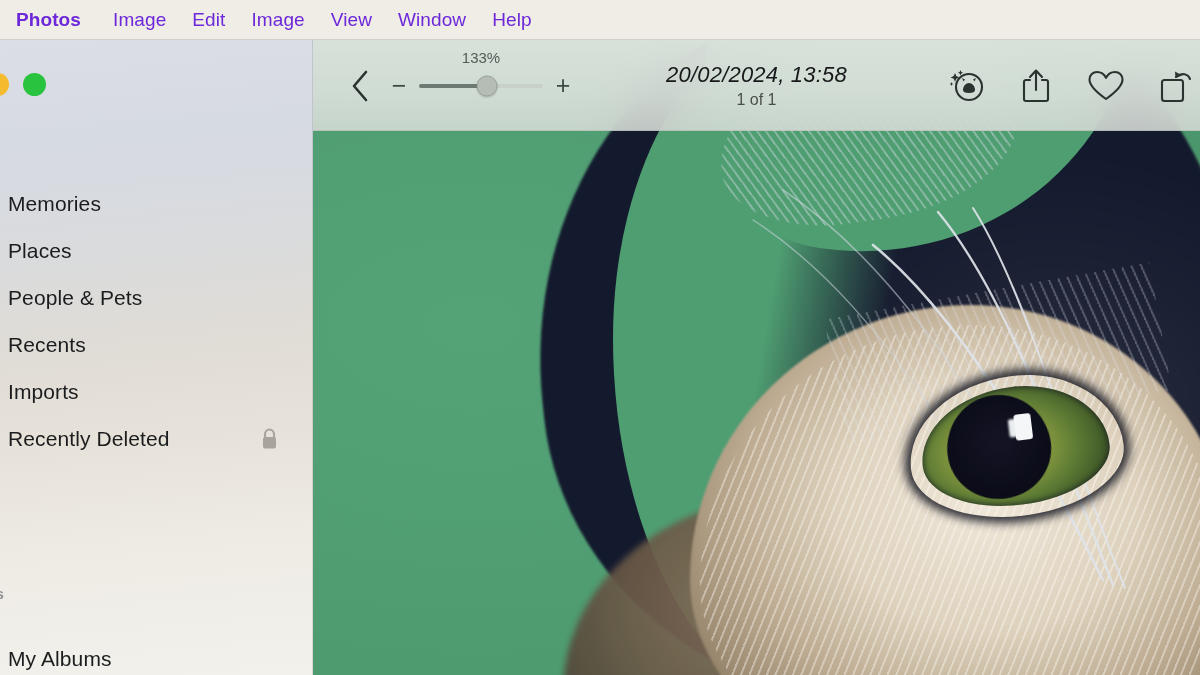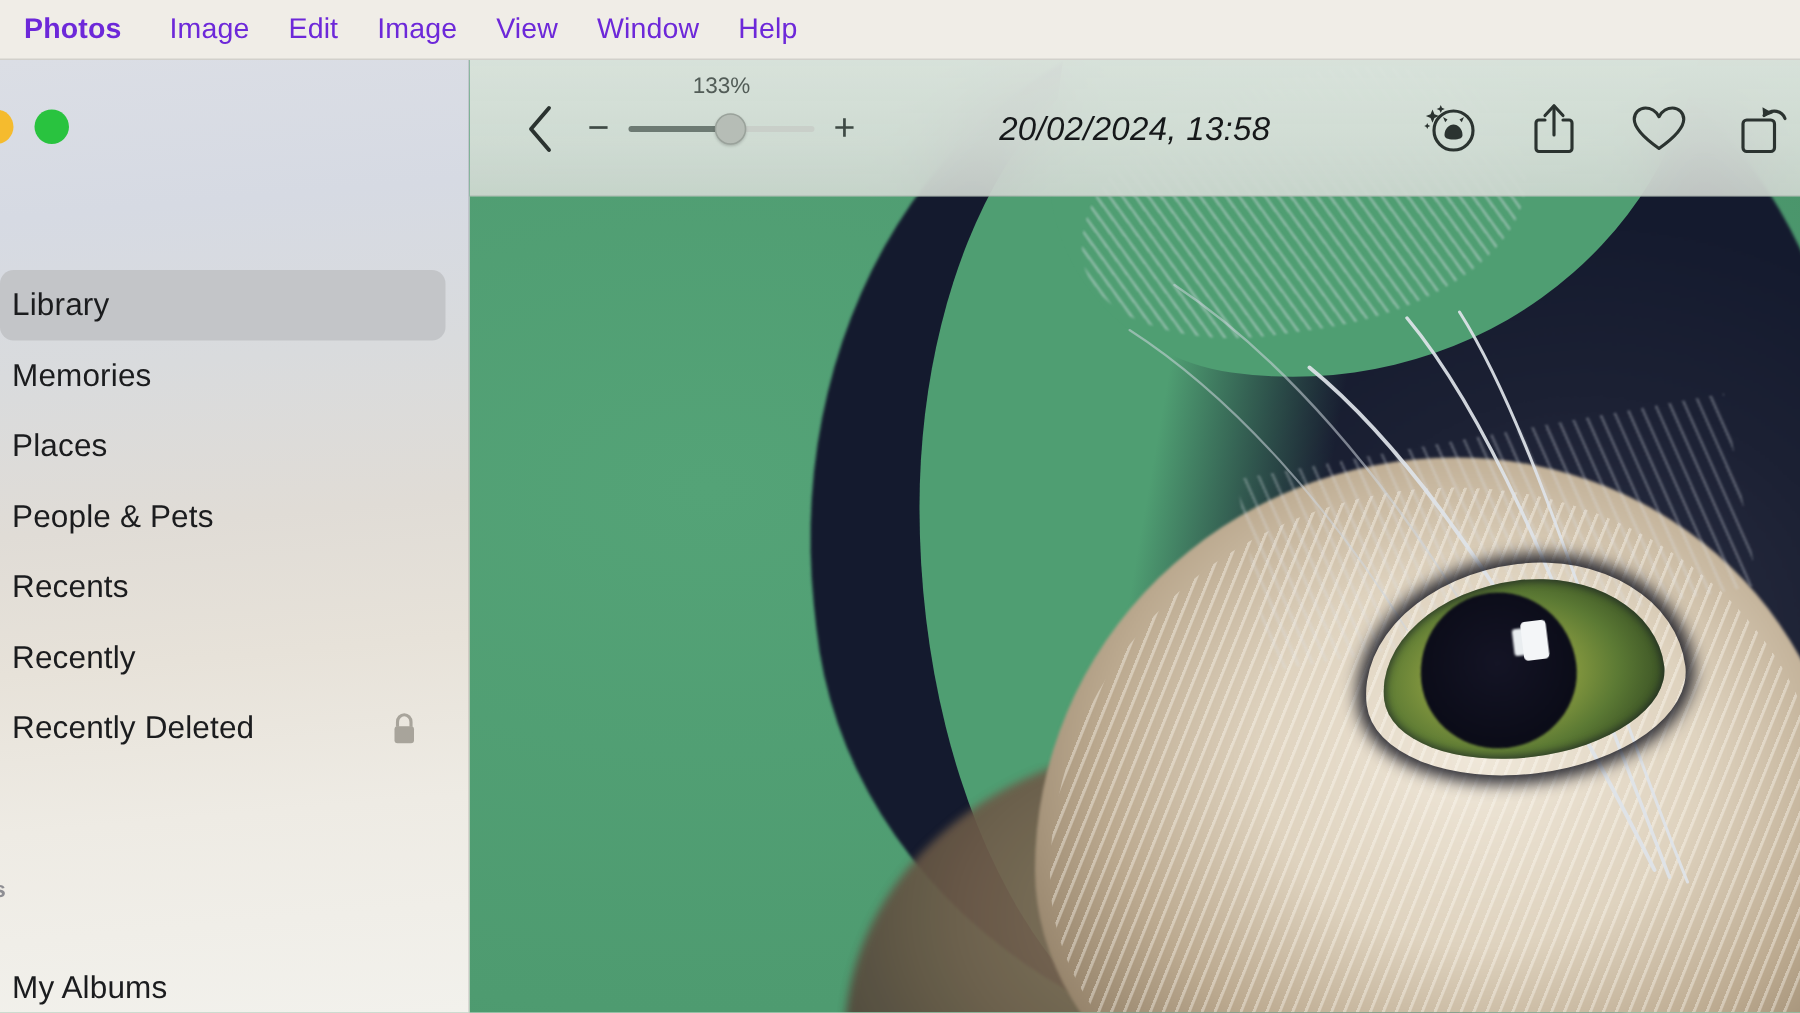--- a/index.html
+++ b/index.html
@@ -309,20 +309,21 @@
         <div class="track"></div>
         <div class="fill"></div>
         <div class="knob"></div>
       </div>
       <div class="zoom-plus">+</div>
     </div>
 
     <div class="tb-center">
       <div class="tb-inner">
         <div class="tb-date">20/02/2024, 13:58</div>
+        <div class="tb-count">1 of 1</div>
       </div>
     </div>
 
     <div class="tb-icons">
 
       <div class="tb-icon">
         <svg width="40" height="36" viewBox="0 0 40 36">
           <circle cx="23" cy="19" r="13" fill="none" stroke="#2b3330" stroke-width="2.1"></circle>
           <path d="M17 22 c0-4 3-7 6-7 s6 3 6 7 c0 2-2 3-6 3 s-6-1-6-3z" fill="#2b3330"></path>
           <path d="M17.5 13.5 l-1.5-3.5 l3 1.6z" fill="#2b3330"></path>
@@ -361,42 +362,39 @@
 
   <div class="sidebar">
 
     <div class="traffic">
       <div class="light yellow"></div>
       <div class="light green"></div>
     </div>
 
     <div class="nav-list">
 
-      <div class="nav-item selected">
-        <span class="label">Library</span>
-      </div>
 
       <div class="nav-item">
         <span class="label">Memories</span>
       </div>
 
       <div class="nav-item">
         <span class="label">Places</span>
       </div>
 
       <div class="nav-item">
         <span class="label">People &amp; Pets</span>
       </div>
 
       <div class="nav-item">
         <span class="label">Recents</span>
       </div>
 
       <div class="nav-item">
-        <span class="label">Recently</span>
+        <span class="label">Imports</span>
       </div>
 
 
       <div class="nav-item">
         <span class="label">Recently Deleted</span>
         <span class="lock">
           <svg width="19" height="23" viewBox="0 0 19 23">
             <path d="M5 10 V6.8 C5 4.1 7 2 9.5 2 S14 4.1 14 6.8 V10" fill="none" stroke="#a8a49b" stroke-width="2.1"></path>
             <rect x="3" y="9.6" width="13" height="11.4" rx="2" fill="#a8a49b"></rect>
           </svg>

